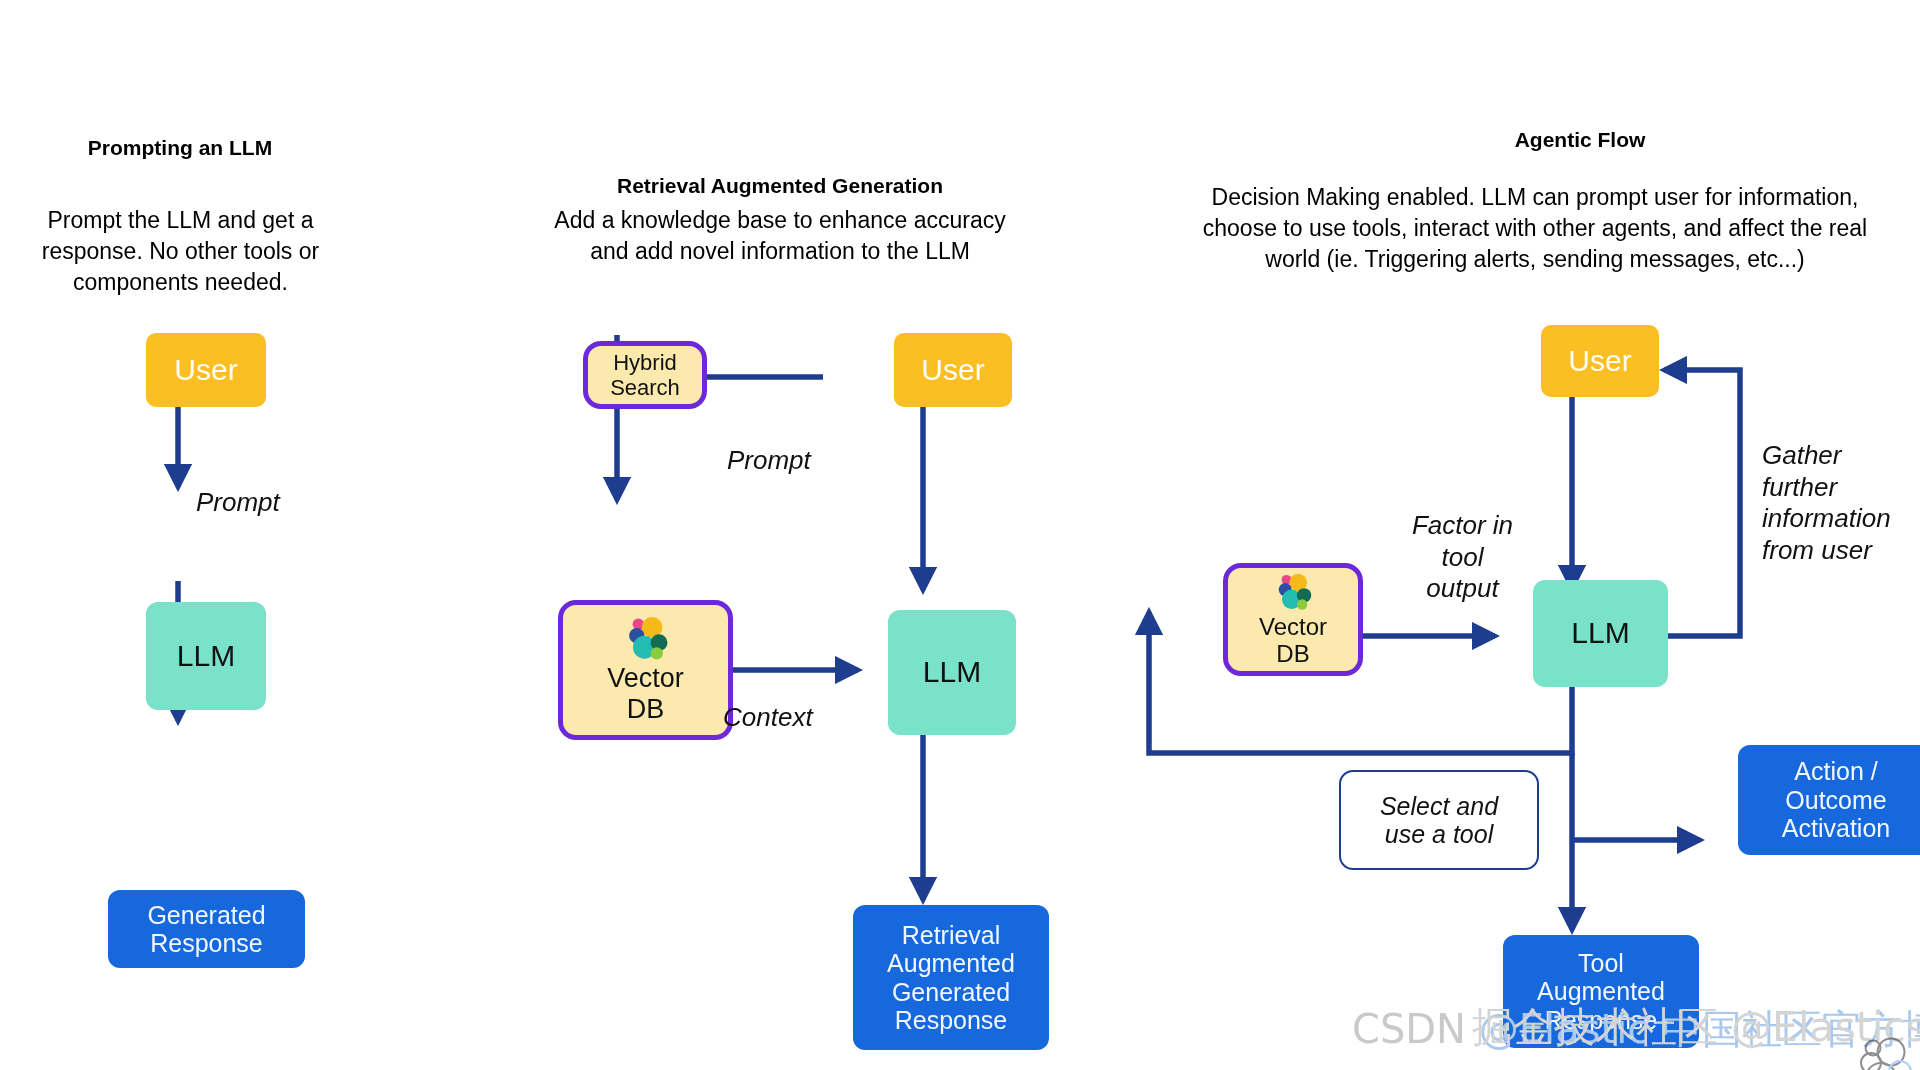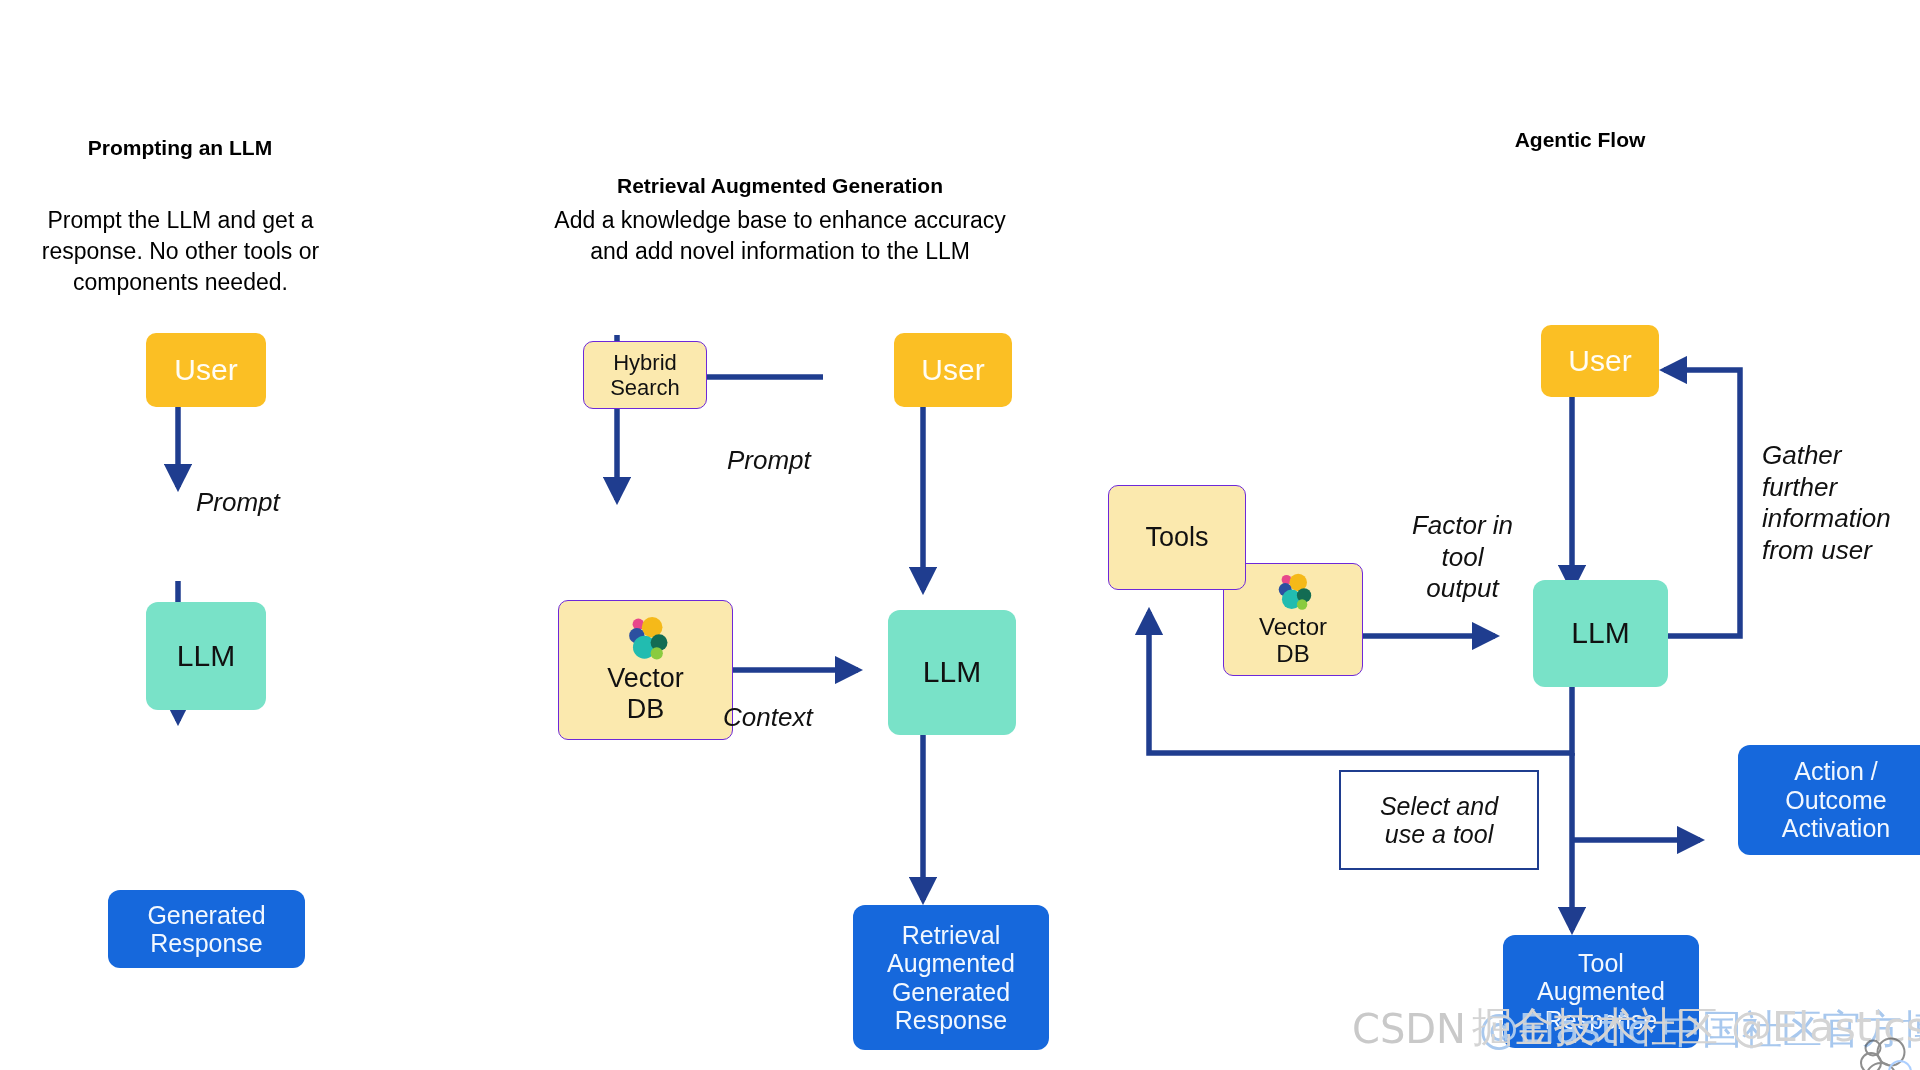--- a/index.html
+++ b/index.html
@@ -30,22 +30,22 @@
   .node-user{
     background:#FBBF24;color:#fffdf5;border-radius:10px;font-size:30px;
   }
   .node-llm{
     background:#79E2C8;color:#111;border-radius:12px;font-size:30px;
   }
   .node-blue{
     background:#1668DC;color:#f2f8ff;border-radius:12px;font-size:25px;
   }
   .node-yellow{
-    background:#FBE9AE;color:#111;border-radius:10px;font-size:22px;
-    border:1px solid #6d28d9;
+    background:#FBE9AE;color:#111;border-radius:18px;font-size:22px;
+    border:5px solid #6d28d9;
   }
   .node-plain{
     background:#ffffff;color:#111;border:2px solid #1F3D8F;border-radius:0;
     font-size:25px;font-style:italic;
   }
 
   
   .edge-label{
     position:absolute;font-style:italic;font-size:26px;line-height:1.22;
     color:#111;text-align:left;
@@ -167,24 +167,22 @@
 
   <div class="node node-blue" style="left:825px;top:905px;width:196px;height:145px;">
     <span>Retrieval</span>
     <span>Augmented</span>
     <span>Generated</span>
     <span>Response</span>
   </div>
 
   <div class="col-header" style="left:1220px;top:127px;width:720px;">Agentic Flow</div>
 
-
-  <div class="node node-yellow" style="left:1080px;top:485px;width:138px;height:105px;font-size:27px;z-index:3;">
-    <span>Tools</span>
-  </div>
+  <div class="col-desc" style="left:1195px;top:182px;width:680px;">Decision Making enabled. LLM can prompt user for information, choose to use tools, interact with other agents, and affect the real world (ie. Triggering alerts, sending messages, etc...)</div>
+
 
   <div class="node node-yellow" style="left:1195px;top:563px;width:140px;height:113px;font-size:24px;z-index:2;">
     <svg class="elastic-logo small" viewBox="0 0 64 60">
       <circle cx="22" cy="12" r="7.5" fill="#E8478B"></circle>
       <circle cx="40" cy="16" r="13.5" fill="#F5B919"></circle>
       <circle cx="20" cy="27" r="10" fill="#2B50A0"></circle>
       <circle cx="30" cy="42" r="15" fill="#22BCB0"></circle>
       <circle cx="49" cy="36" r="11" fill="#136C53"></circle>
       <circle cx="46" cy="50" r="8" fill="#8ACB3F"></circle>
     </svg>
@@ -206,21 +204,21 @@
     <div>Gather</div>
     <div>further</div>
     <div>information</div>
     <div>from user</div>
   </div>
 
   <div class="node node-llm" style="left:1505px;top:580px;width:135px;height:107px;">
     <span>LLM</span>
   </div>
 
-  <div class="node node-plain" style="left:1311px;top:770px;width:200px;height:100px;">
+  <div class="node node-plain" style="left:1311px;top:770px;width:200px;height:100px;border-radius:14px;">
     <span>Select and</span>
     <span>use a tool</span>
   </div>
 
   <div class="node node-blue" style="left:1710px;top:745px;width:196px;height:110px;">
     <span>Action /</span>
     <span>Outcome</span>
     <span>Activation</span>
   </div>
 

